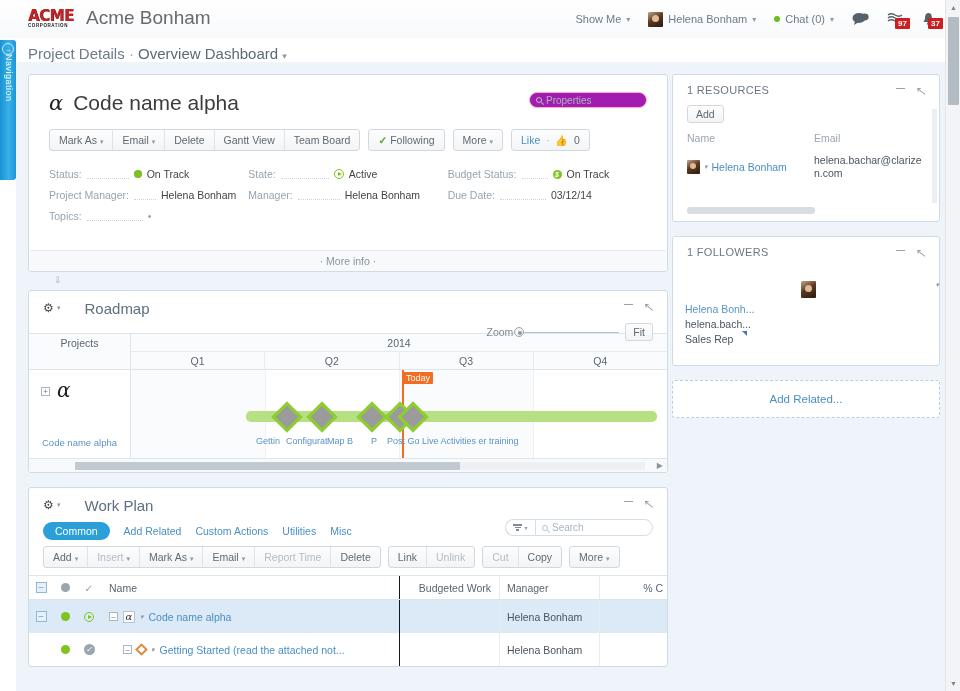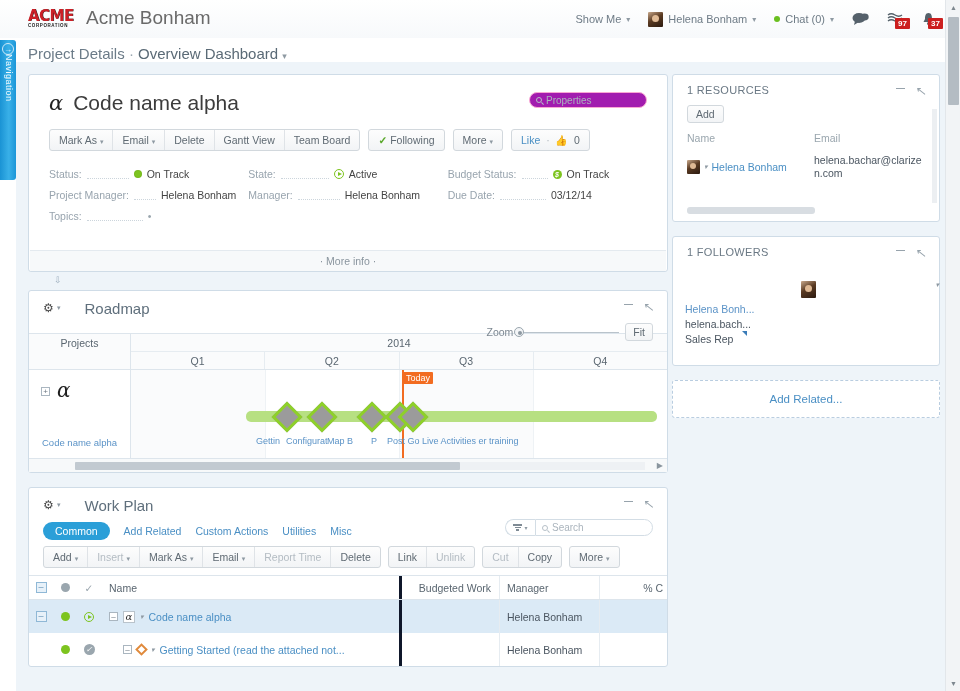--- a/index.html
+++ b/index.html
@@ -199,21 +199,21 @@
 
   .wp-table { border-top:1px solid #dde5ec; }
   .th-row { display:flex; height:24px; align-items:center; font-size:10.5px; color:#5a6670;
             background:#fff; border-bottom:1px solid #dde5ec; }
   .tr-row { display:flex; height:33px; align-items:center; font-size:10.5px; color:#4a5560; }
   .tr-row.sel { background:#dbeaf6; }
   .c-chk { width:24px; display:flex; justify-content:center; }
   .c-dot { width:24px; display:flex; justify-content:center; }
   .c-ck  { width:24px; display:flex; justify-content:center; color:#9aa6ae; }
   .c-name{ flex:1; padding-left:8px; display:flex; align-items:center; gap:5px; }
-  .c-bw  { width:100px; text-align:right; padding-right:8px; border-left:3px solid #0f172a;
+  .c-bw  { width:100px; text-align:right; padding-right:8px; border-left:1px solid #0f172a;
            height:100%; display:flex; align-items:center; justify-content:flex-end; }
   .c-mgr { width:100px; padding-left:7px; border-left:1px solid #e6ecf1; height:100%;
            display:flex; align-items:center; }
   .c-pct { width:68px; text-align:right; padding-right:4px; border-left:1px solid #e6ecf1;
            height:100%; display:flex; align-items:center; justify-content:flex-end; }
   .sq { width:11px; height:11px; border:1px solid #8fb8d6; background:#e7f1f9; color:#4a7fa8;
         font-size:9px; line-height:9px; text-align:center; }
   .minus-sm { width:9px; height:9px; border:1px solid #aab6c0; color:#6a7680; font-size:8px;
               line-height:7px; text-align:center; background:#fff; }
   .dot-g { width:9px; height:9px; border-radius:50%; background:#7dc41f; }

